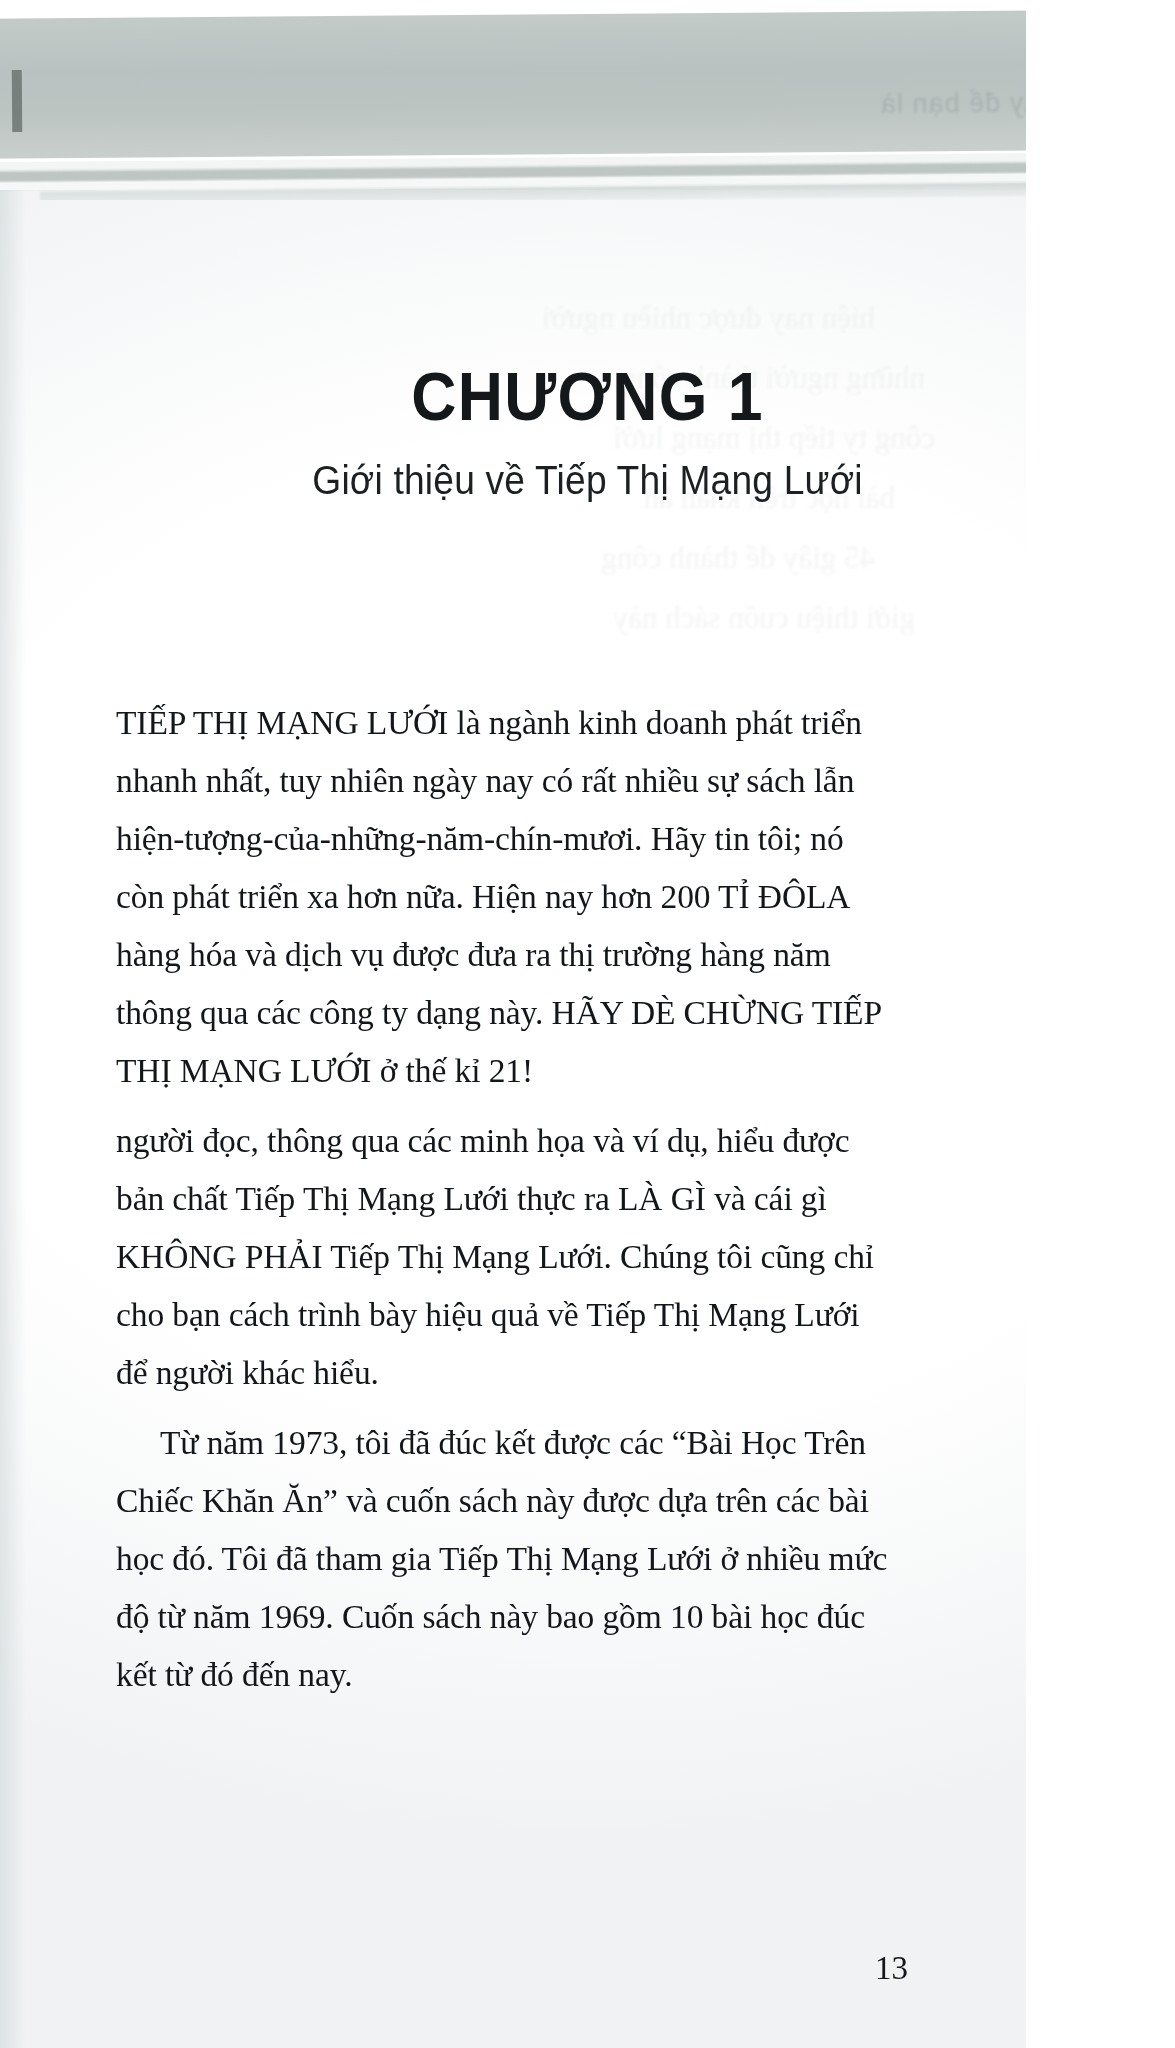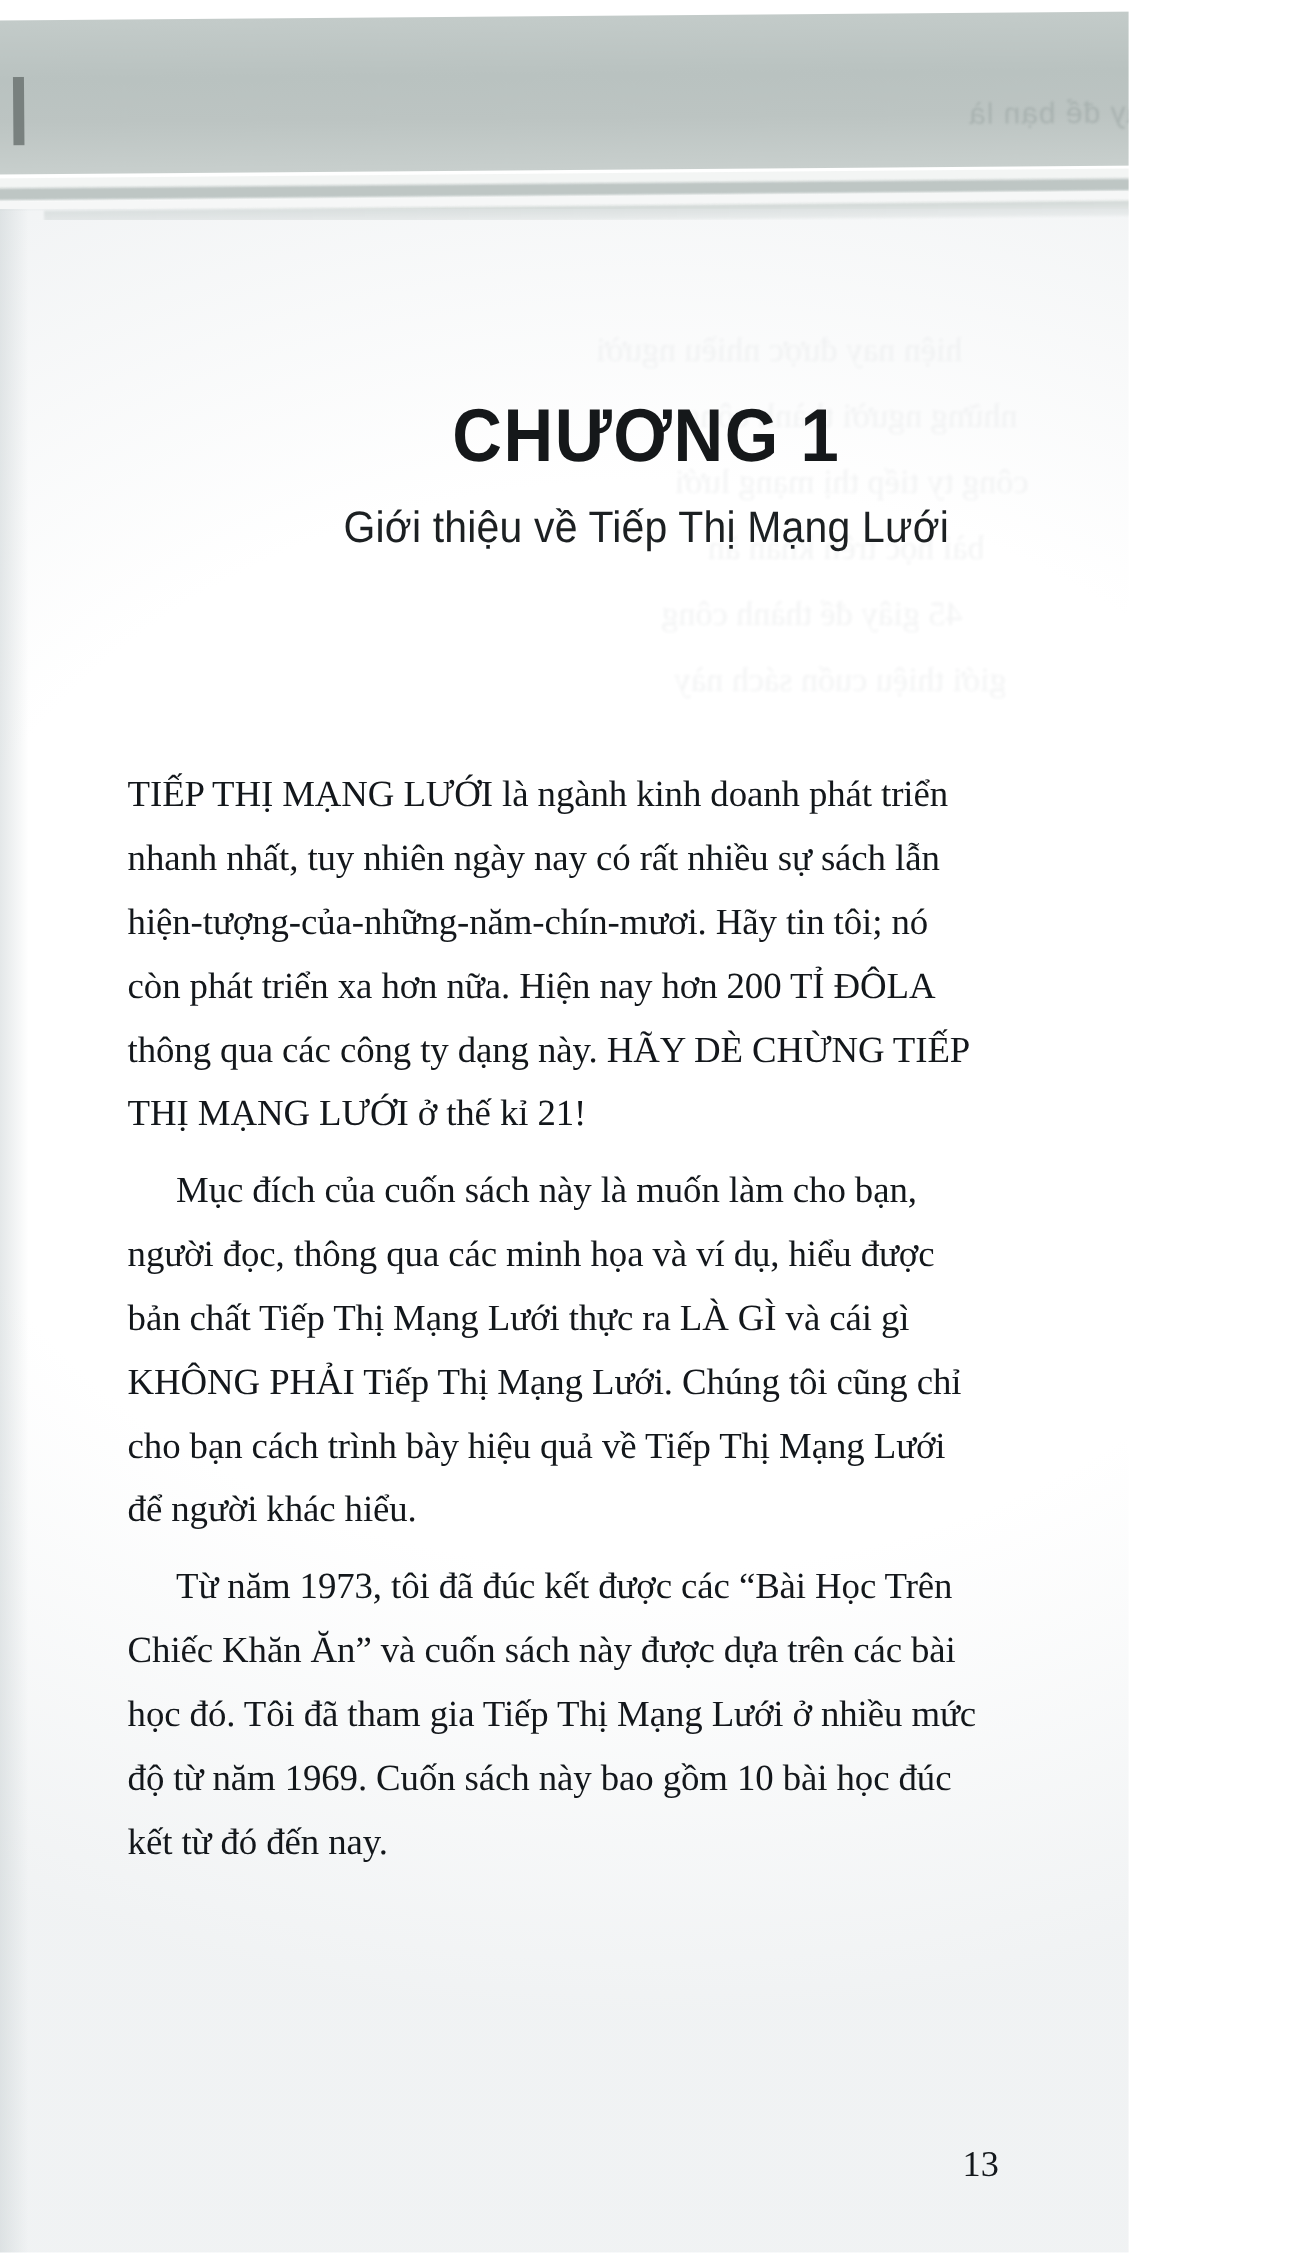--- a/index.html
+++ b/index.html
@@ -243,26 +243,26 @@
 
   <div class="chapter-subtitle">Giới thiệu về Tiếp Thị Mạng Lưới</div>
 
   <div class="body-block">
 
     <div class="para">
       <span class="line">TIẾP THỊ MẠNG LƯỚI là ngành kinh doanh phát triển</span>
       <span class="line">nhanh nhất, tuy nhiên ngày nay có rất nhiều sự sách lẫn</span>
       <span class="line">hiện-tượng-của-những-năm-chín-mươi. Hãy tin tôi; nó</span>
       <span class="line">còn phát triển xa hơn nữa. Hiện nay hơn 200 TỈ ĐÔLA</span>
+      <span class="line">hàng hóa và dịch vụ được đưa ra thị trường hàng năm</span>
       <span class="line">thông qua các công ty dạng này. HÃY DÈ CHỪNG TIẾP</span>
       <span class="line last">THỊ MẠNG LƯỚI ở thế kỉ 21!</span>
     </div>
 
     <div class="para">
-      <span class="line" style="text-indent:44px">Mục đích của cuốn sách này là muốn làm cho bạn,</span>
       <span class="line">người đọc, thông qua các minh họa và ví dụ, hiểu được</span>
       <span class="line">bản chất Tiếp Thị Mạng Lưới thực ra LÀ GÌ và cái gì</span>
       <span class="line">KHÔNG PHẢI Tiếp Thị Mạng Lưới. Chúng tôi cũng chỉ</span>
       <span class="line">cho bạn cách trình bày hiệu quả về Tiếp Thị Mạng Lưới</span>
       <span class="line last">để người khác hiểu.</span>
     </div>
 
     <div class="para">
       <span class="line" style="text-indent:44px">Từ năm 1973, tôi đã đúc kết được các “Bài Học Trên</span>
       <span class="line">Chiếc Khăn Ăn” và cuốn sách này được dựa trên các bài</span>

